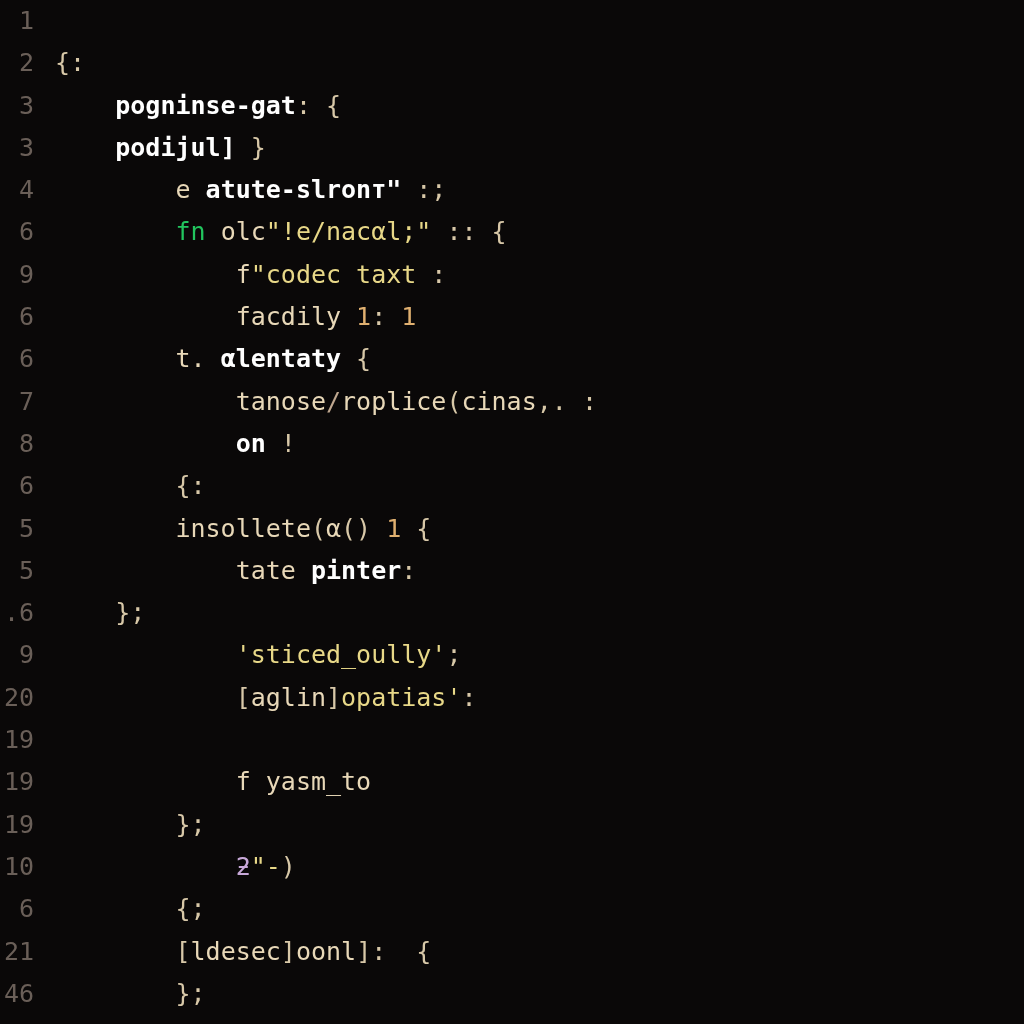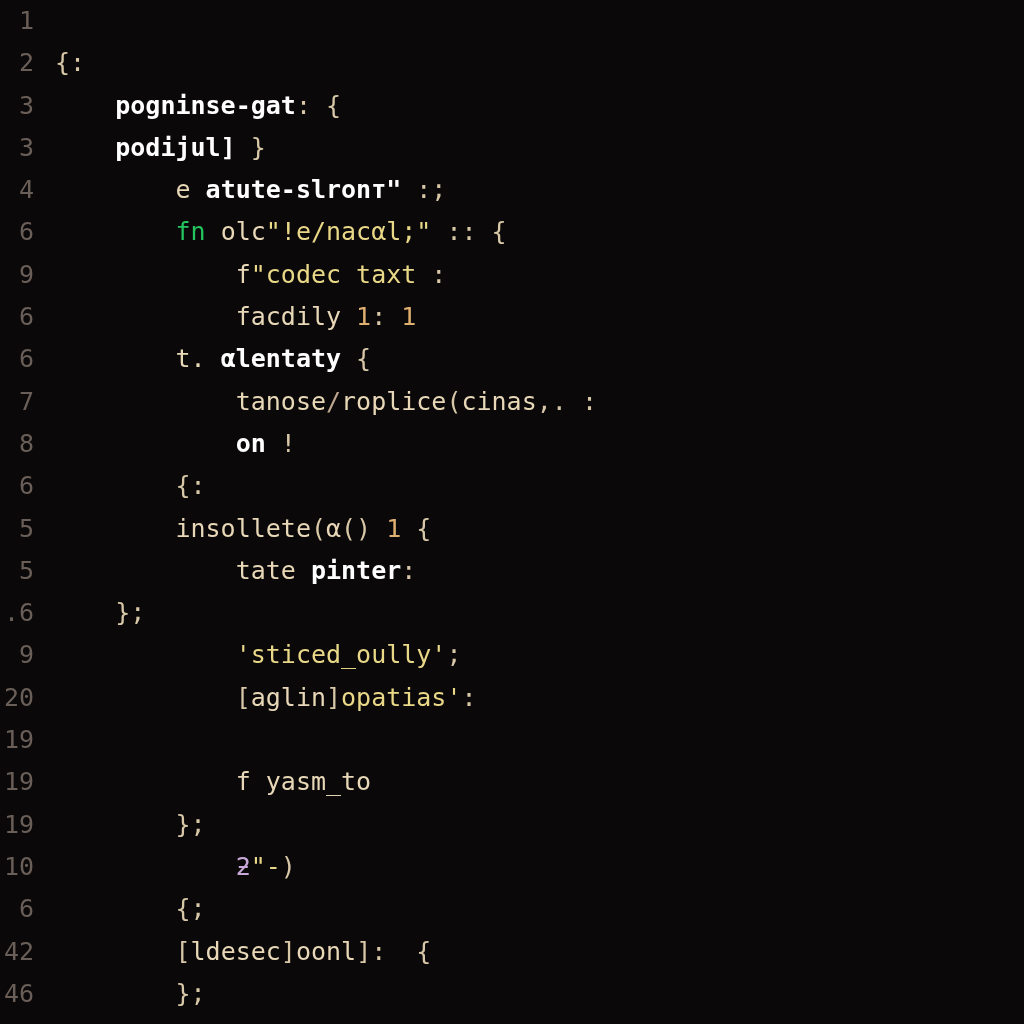--- a/index.html
+++ b/index.html
@@ -65,17 +65,17 @@
     <div>5</div>
     <div>5</div>
     <div>.6</div>
     <div>9</div>
     <div>20</div>
     <div>19</div>
     <div>19</div>
     <div>19</div>
     <div>10</div>
     <div>6</div>
-    <div>42</div>
+    <div>21</div>
     <div>46</div>
     <div>26</div>
   </div>
 <div class="code"><div class="code-line"> </div><div class="code-line"> <span class="t-punc">{:</span></div><div class="code-line">     <span class="t-key">pogninse-gat</span><span class="t-punc">: {</span></div><div class="code-line">     <span class="t-key">podijul]</span><span class="t-ident"> </span><span class="t-punc">}</span></div><div class="code-line">         <span class="t-ident">e </span><span class="t-key">atute-slronт"</span><span class="t-ident"> </span><span class="t-punc">:;</span></div><div class="code-line">         <span class="t-fn">fn </span><span class="t-ident">olc</span><span class="t-str">"!e/nacαl;"</span><span class="t-ident"> </span><span class="t-punc">:: {</span></div><div class="code-line">             <span class="t-ident">f</span><span class="t-str">"codec taxt </span><span class="t-punc">:</span></div><div class="code-line">             <span class="t-ident">facdily </span><span class="t-num">1</span><span class="t-punc">: </span><span class="t-num">1</span></div><div class="code-line">         <span class="t-ident">t. </span><span class="t-key">αlentaty</span><span class="t-ident"> </span><span class="t-punc">{</span></div><div class="code-line">             <span class="t-ident">tanose</span><span class="t-slash">/</span><span class="t-call">roplice</span><span class="t-punc">(</span><span class="t-ident">cinas</span><span class="t-punc">,. :</span></div><div class="code-line">             <span class="t-key">on </span><span class="t-punc">!</span></div><div class="code-line">         <span class="t-punc">{:</span></div><div class="code-line">         <span class="t-call">insollete</span><span class="t-punc">(</span><span class="t-ident">α</span><span class="t-punc">() </span><span class="t-num">1</span><span class="t-ident"> </span><span class="t-punc">{</span></div><div class="code-line">             <span class="t-ident">tate </span><span class="t-key">pinter</span><span class="t-punc">:</span></div><div class="code-line">     <span class="t-punc">};</span></div><div class="code-line">             <span class="t-str">'sticed_oully'</span><span class="t-punc">;</span></div><div class="code-line">             <span class="t-punc">[</span><span class="t-ident">aglin</span><span class="t-punc">]</span><span class="t-str">opatias'</span><span class="t-punc">:</span></div><div class="code-line">             </div><div class="code-line">             <span class="t-ident">f yasm_to</span></div><div class="code-line">         <span class="t-punc">};</span></div><div class="code-line">             <span class="t-special">ƻ</span><span class="t-str">"-</span><span class="t-punc">)</span></div><div class="code-line">         <span class="t-punc">{;</span></div><div class="code-line">         <span class="t-punc">[</span><span class="t-ident">ldesec</span><span class="t-punc">]</span><span class="t-ident">oonl</span><span class="t-punc">]:  {</span></div><div class="code-line">         <span class="t-punc">};</span></div><div class="code-line"> <span class="t-punc">{;</span></div></div>
 
 </body></html>

